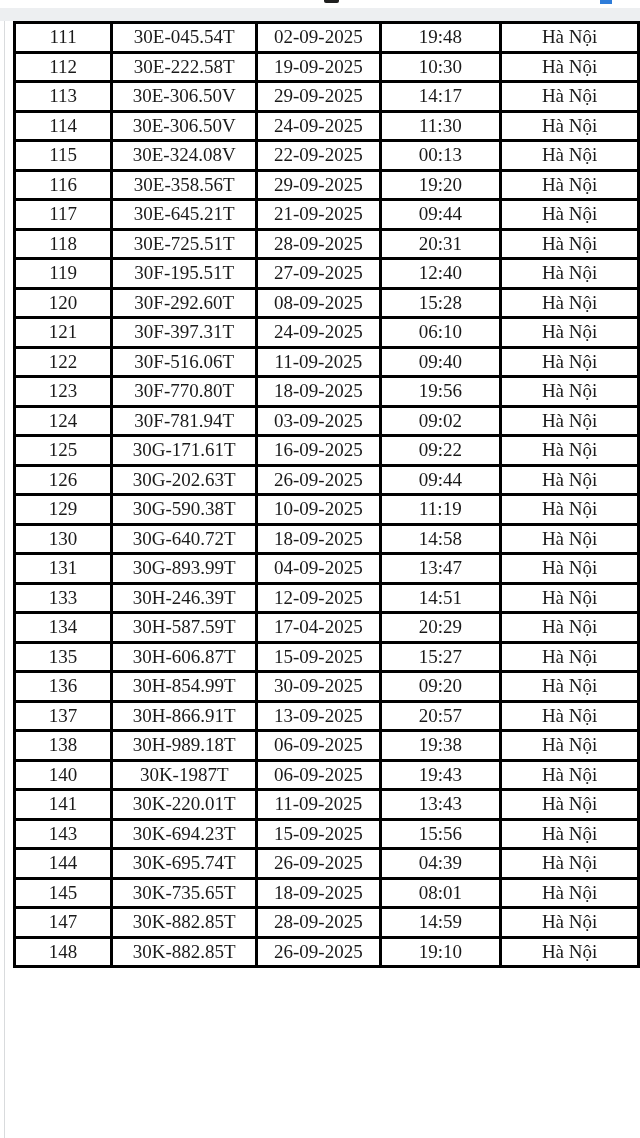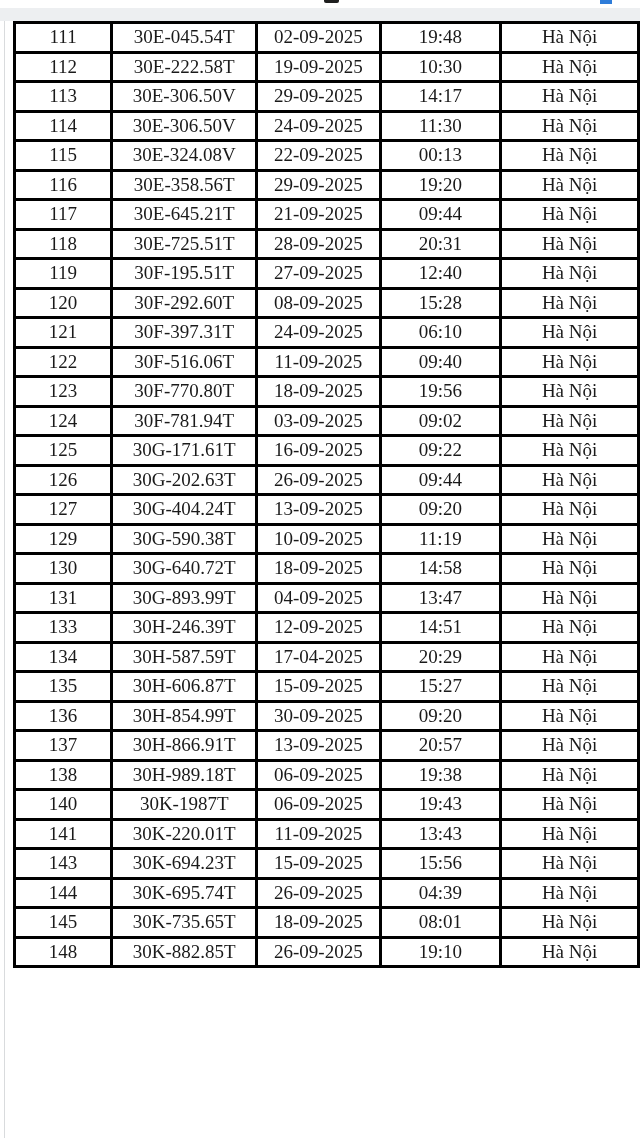--- a/index.html
+++ b/index.html
@@ -201,27 +201,20 @@
           <td>Hà Nội</td>
         </tr>
         <tr>
           <td>126</td>
           <td>30G-202.63T</td>
           <td>26-09-2025</td>
           <td>09:44</td>
           <td>Hà Nội</td>
         </tr>
         <tr>
-          <td>127</td>
-          <td>30G-404.24T</td>
-          <td>13-09-2025</td>
-          <td>09:20</td>
-          <td>Hà Nội</td>
-        </tr>
-        <tr>
           <td>129</td>
           <td>30G-590.38T</td>
           <td>10-09-2025</td>
           <td>11:19</td>
           <td>Hà Nội</td>
         </tr>
         <tr>
           <td>130</td>
           <td>30G-640.72T</td>
           <td>18-09-2025</td>
@@ -303,20 +296,27 @@
           <td>30K-695.74T</td>
           <td>26-09-2025</td>
           <td>04:39</td>
           <td>Hà Nội</td>
         </tr>
         <tr>
           <td>145</td>
           <td>30K-735.65T</td>
           <td>18-09-2025</td>
           <td>08:01</td>
+          <td>Hà Nội</td>
+        </tr>
+        <tr>
+          <td>147</td>
+          <td>30K-882.85T</td>
+          <td>28-09-2025</td>
+          <td>14:59</td>
           <td>Hà Nội</td>
         </tr>
         <tr>
           <td>148</td>
           <td>30K-882.85T</td>
           <td>26-09-2025</td>
           <td>19:10</td>
           <td>Hà Nội</td>
         </tr>
       </tbody>

